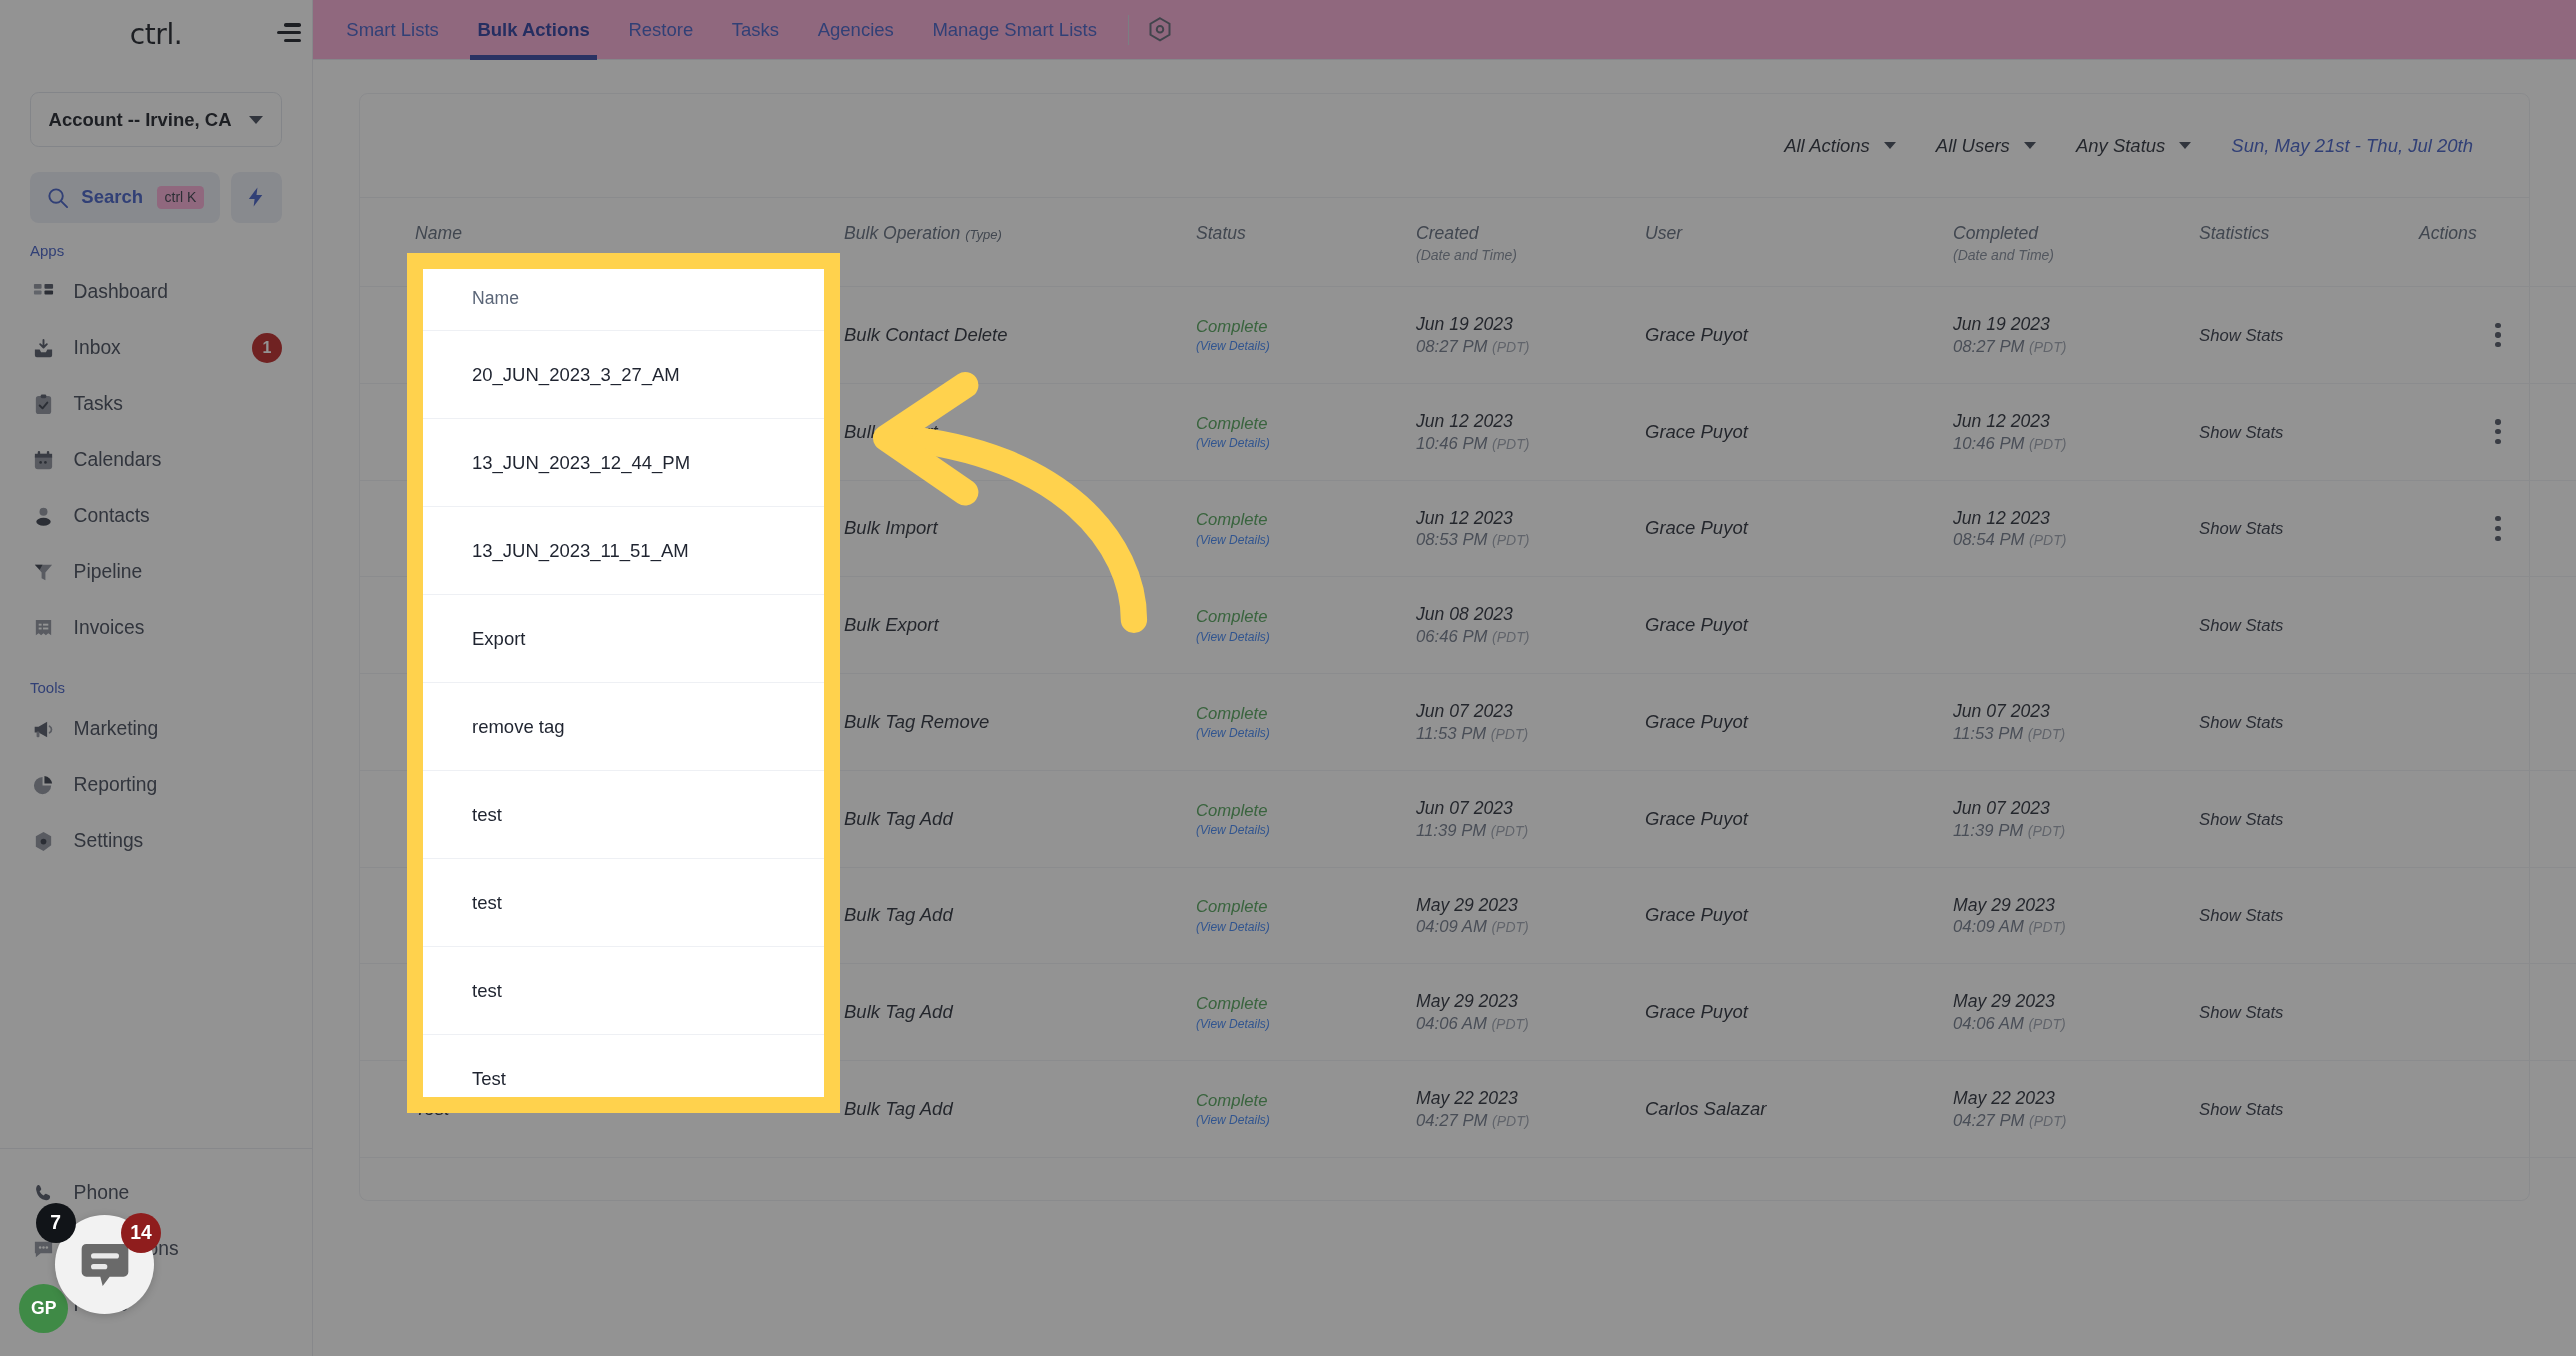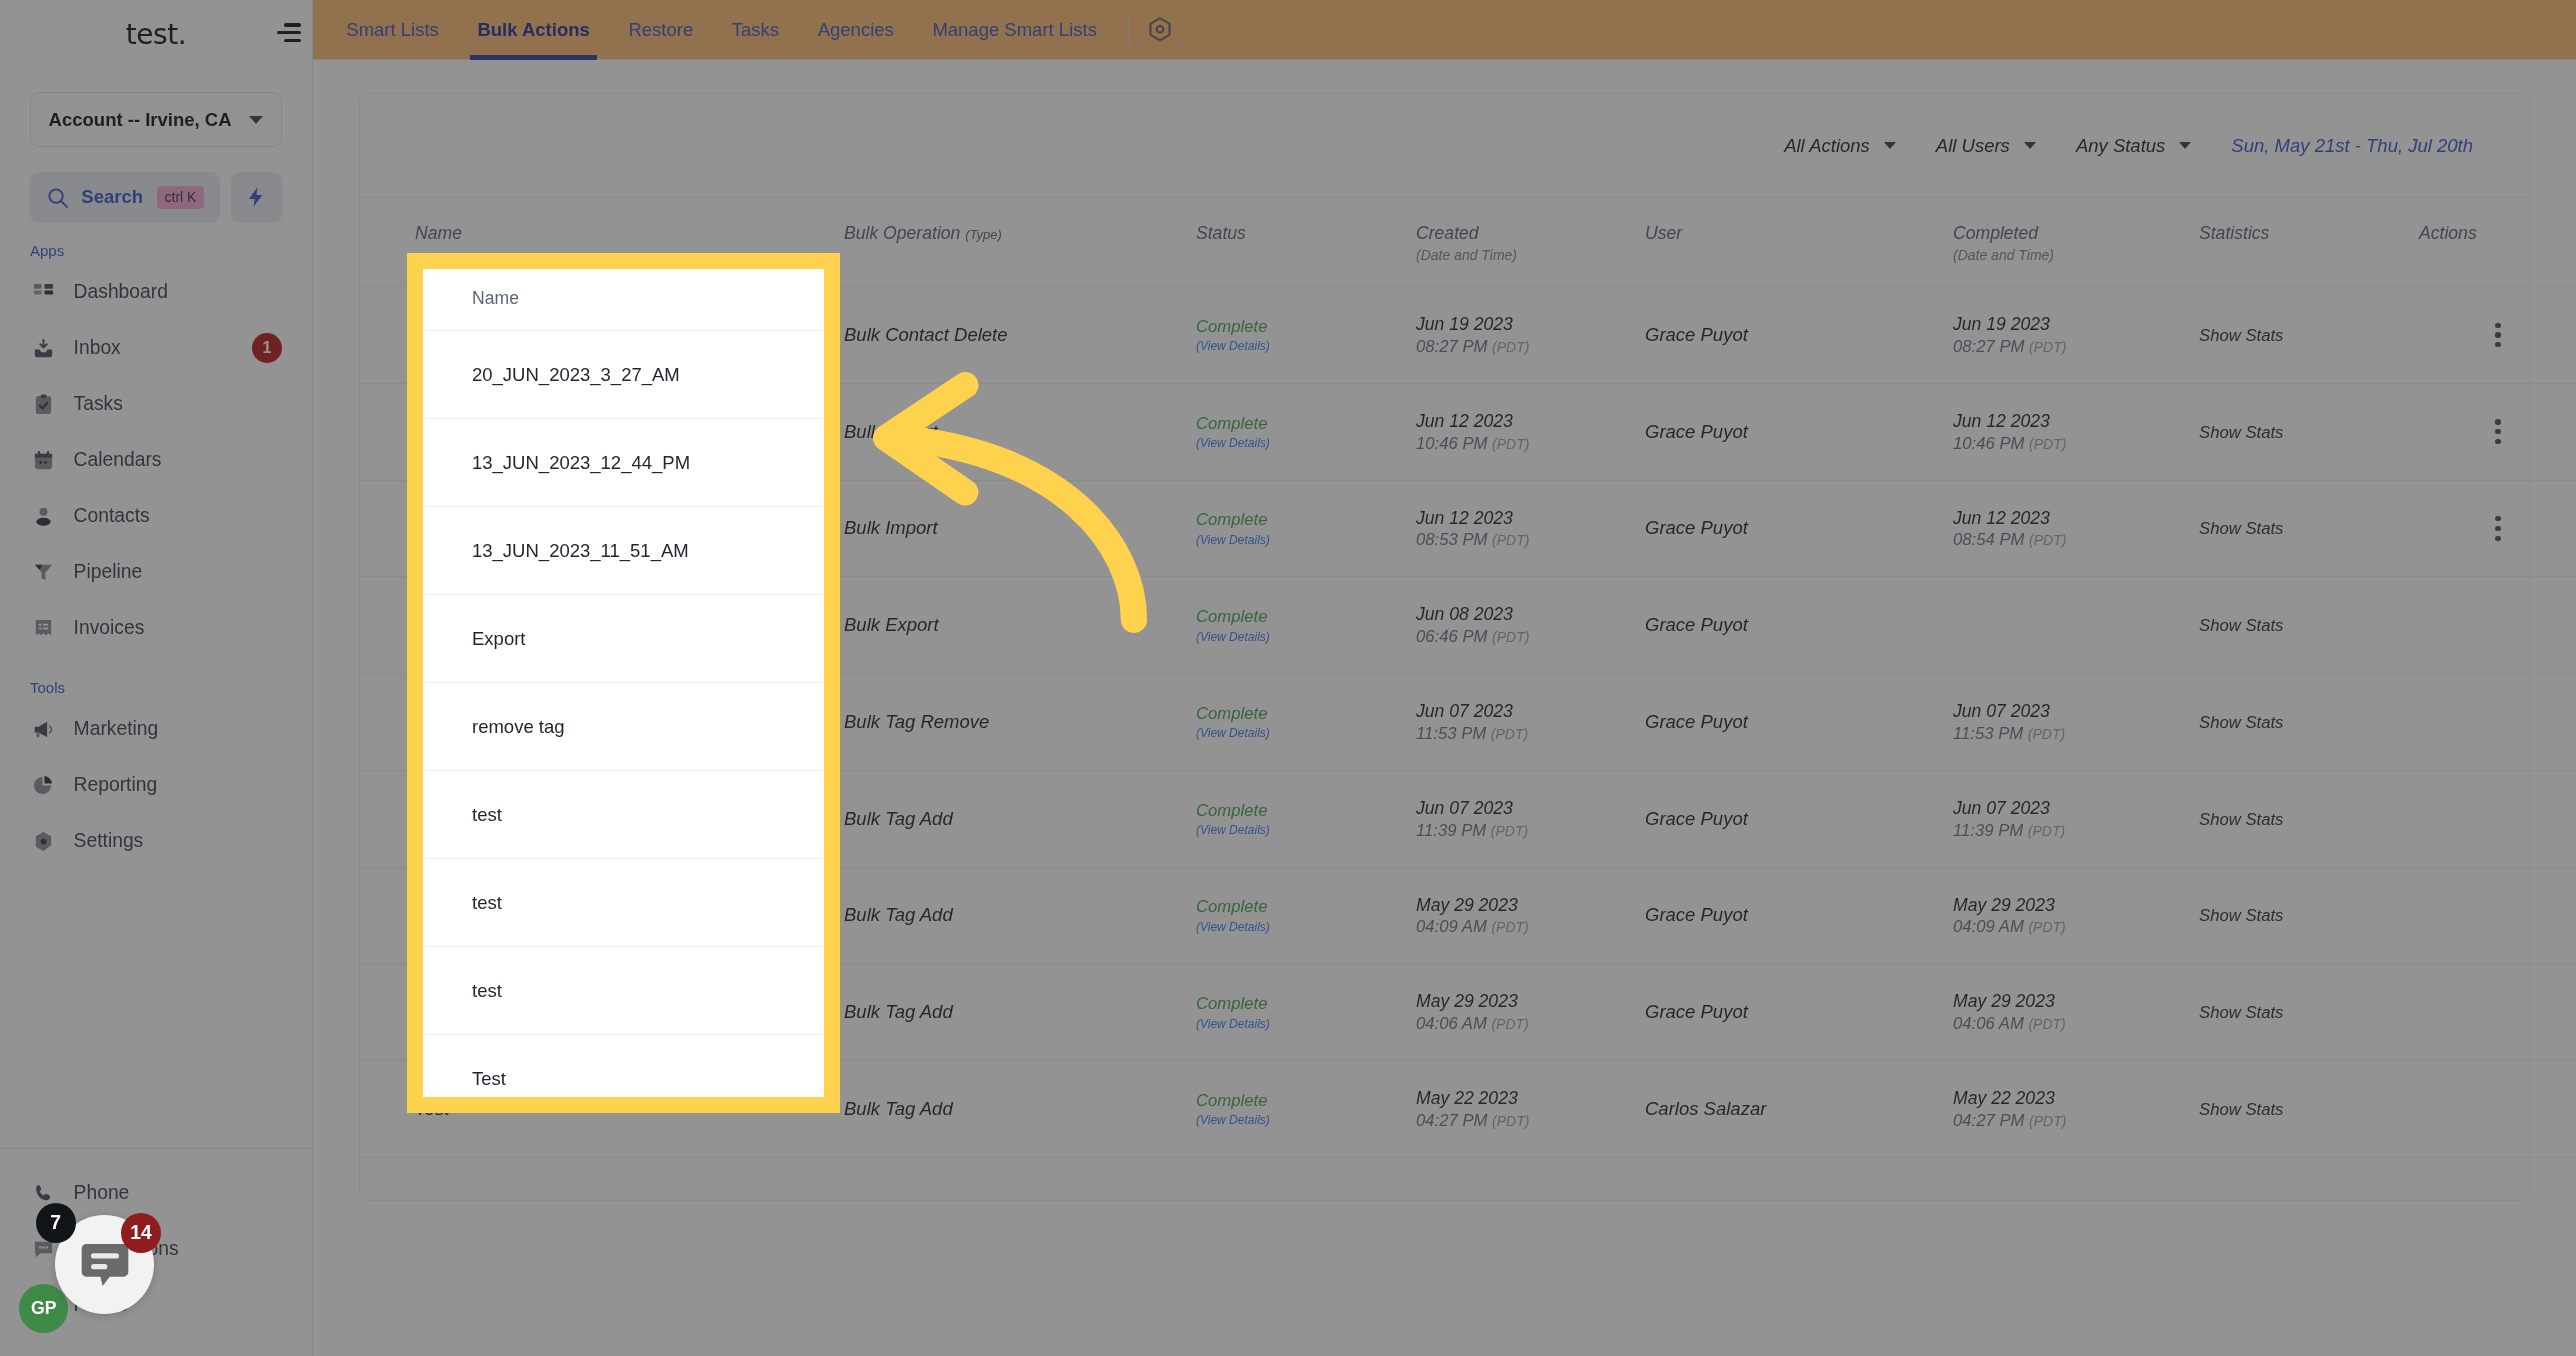--- a/index.html
+++ b/index.html
@@ -72,21 +72,21 @@
     background:#b91c1c; color:#fff; font-size:16px; font-weight:bold;
     display:flex; align-items:center; justify-content:center; padding:0 8.8px;
   }
   .sb-bottom { border-top:0.9px solid #e7e9ee; padding:16px 0 23px 0; }
 
   
   .main {
     position:absolute; left:313px; top:0; right:0; bottom:0; background:#fff;
   }
   .tabbar {
-    height:60px; background:#fdba74; border-bottom:0.9px solid #e4e7ee;
+    height:60px; background:#f9a8d4; border-bottom:0.9px solid #e4e7ee;
     display:flex; align-items:center; padding:0 0 0 14px; gap:0;
   }
   .tab {
     font-size:18.5px; color:#3b58c4; padding:0 19.3px; height:60px;
     display:flex; align-items:center; cursor:pointer; position:relative; white-space:nowrap;
   }
   .tab.active { color:#22359b; font-weight:bold; }
   .tab.active:after {
     content:""; position:absolute; left:12.3px; right:12.3px; bottom:0; height:4.4px; background:#2c3e9e;
   }
@@ -181,21 +181,21 @@
   }
 </style>
 </head>
 <body>
 
 <div id="app">
 
   <aside class="sidebar">
     <div class="sb-top">
       <div class="brand-row">
-        <div class="brand">test.</div>
+        <div class="brand">ctrl.</div>
         <div class="hamburger">
           <i></i>
             <i></i>
             <i></i>
         </div>
       </div>
 
       <div class="account-select">
         <span>Account -- Irvine, CA</span>
         <span class="chev"></span>

